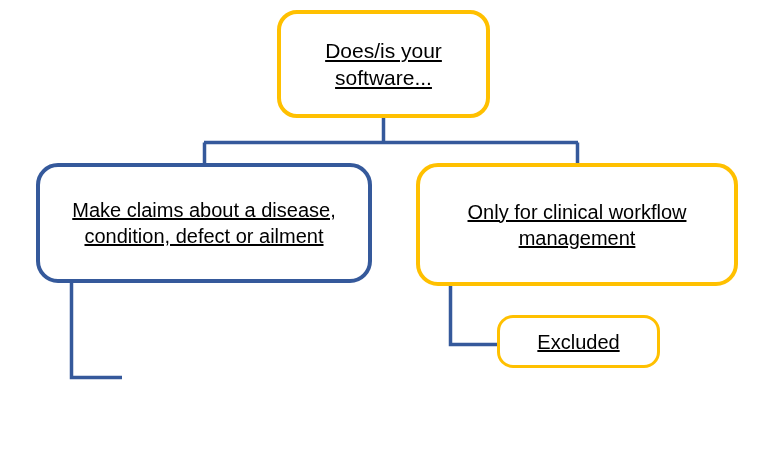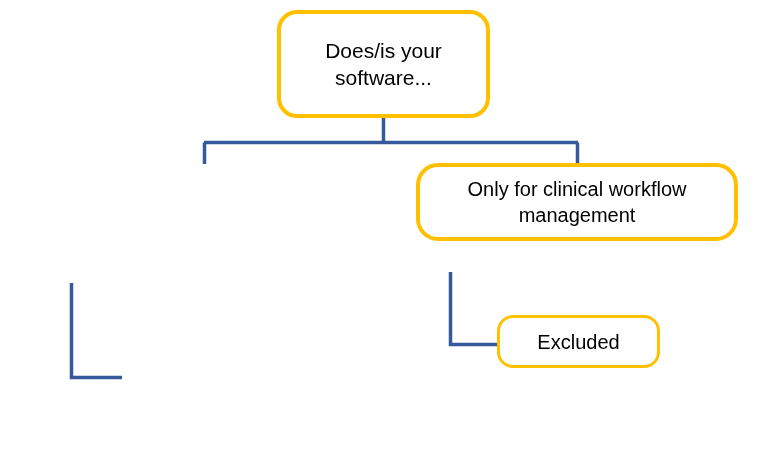--- a/index.html
+++ b/index.html
@@ -39,40 +39,41 @@
     border-style: solid;
   }
   .node .node-text {
     display: block;
     width: 100%;
     color: #000000;
     line-height: 1.30;
     padding: 0 23px;
     box-sizing: border-box;
     white-space: pre-line;
+    text-decoration: underline;
   }
   
   .accent-orange { border-color: #FFC000; }
   .accent-blue   { border-color: #35599B; }
 
   
   #node-root {
     left: 277px; top: 10px; width: 213px; height: 108px;
     border-width: 4px; border-radius: 20px;
   }
   #node-root .node-text { font-size: 21px; }
 
   #node-claims {
     left: 36px; top: 163px; width: 336px; height: 120px;
     border-width: 4px; border-radius: 22px;
   }
   #node-claims .node-text { font-size: 20px; }
 
   #node-workflow {
-    left: 416px; top: 163px; width: 322px; height: 78px;
+    left: 416px; top: 163px; width: 322px; height: 123px;
     border-width: 4px; border-radius: 22px;
   }
   #node-workflow .node-text { font-size: 20px; }
 
   #node-not-excluded {
     left: 121px; top: 332px; width: 137px; height: 88px;
     border-width: 3px; border-radius: 18px;
   }
   #node-not-excluded .node-text { font-size: 20px; }
 
@@ -102,20 +103,24 @@
 
       <path d="M 450.5 272 L 450.5 344.5 L 498 344.5"></path>
     </g>
   </svg>
 
   <div class="node accent-orange" id="node-root" style="border-color: rgb(255, 192, 0);">
     <span class="node-text">Does/is your
 software...</span>
   </div>
 
+  <div class="node accent-blue" id="node-claims" style="border-color: rgb(53, 89, 155);">
+    <span class="node-text">Make claims about a disease,
+condition, defect or ailment</span>
+  </div>
 
   <div class="node accent-orange" id="node-workflow" style="border-color: rgb(255, 192, 0);">
     <span class="node-text">Only for clinical workflow
 management</span>
   </div>
 
 
   <div class="node accent-orange" id="node-excluded" style="border-color: rgb(255, 192, 0);">
     <span class="node-text">Excluded</span>
   </div>

